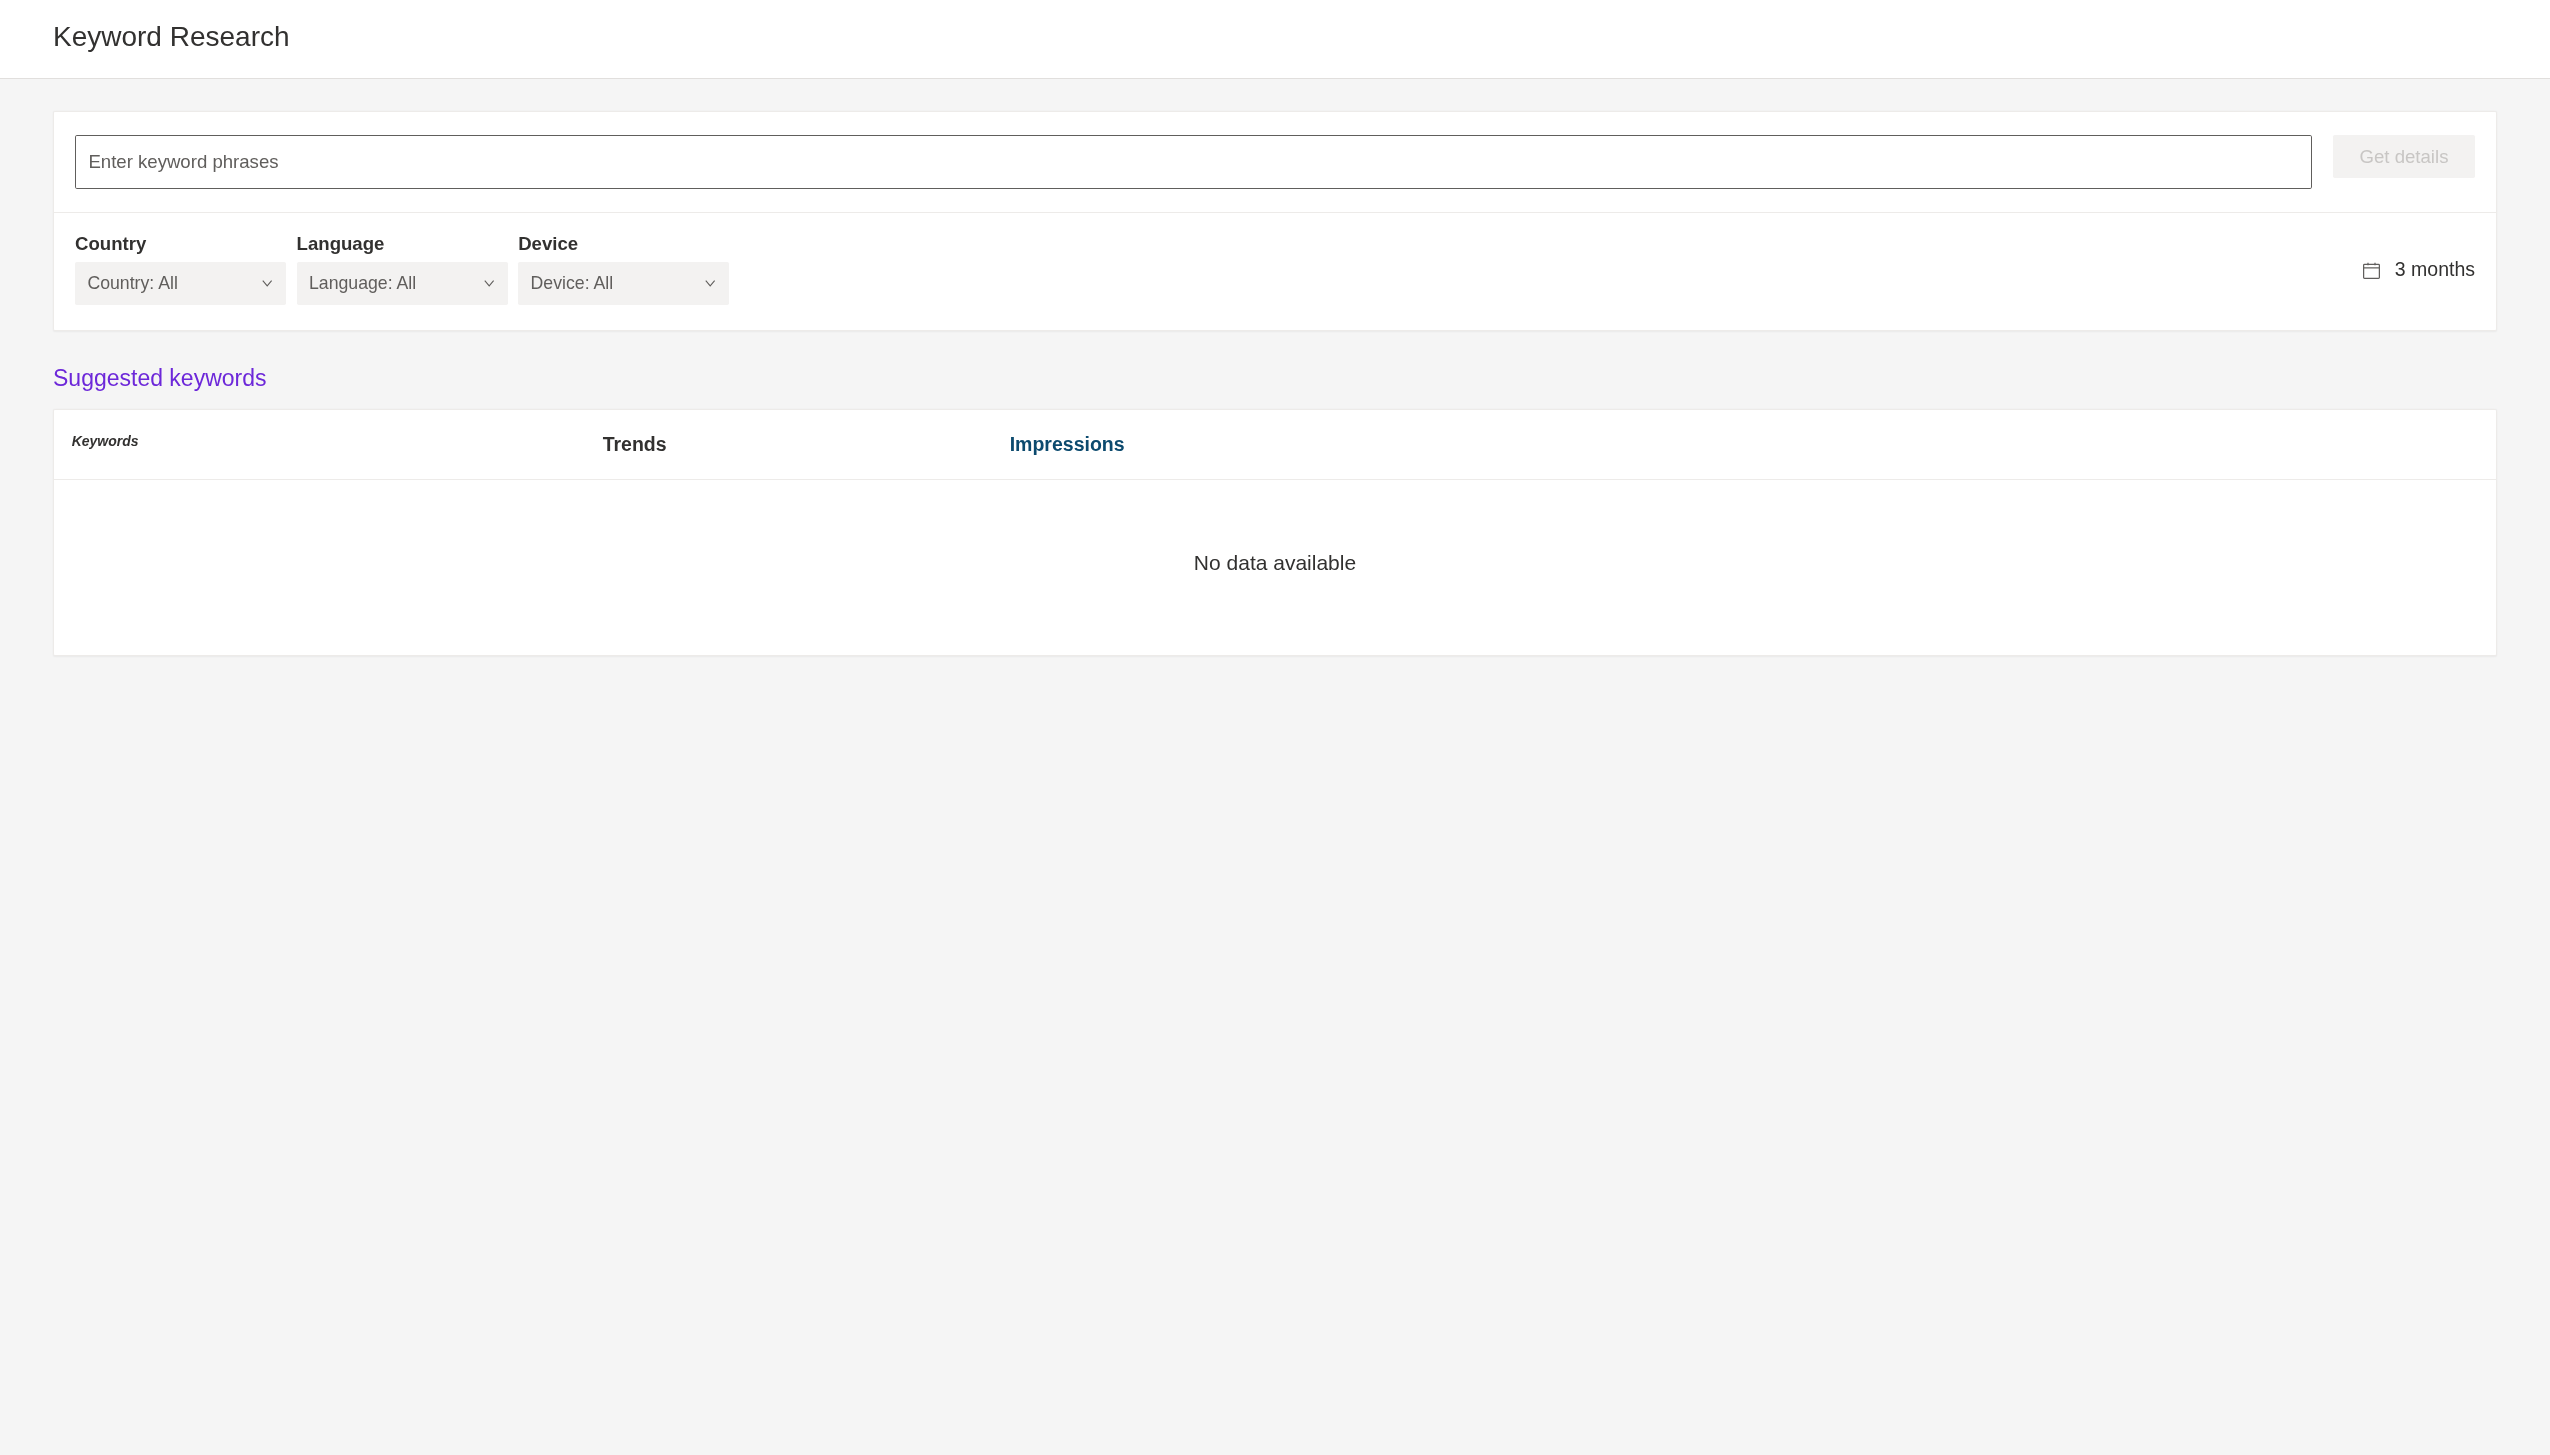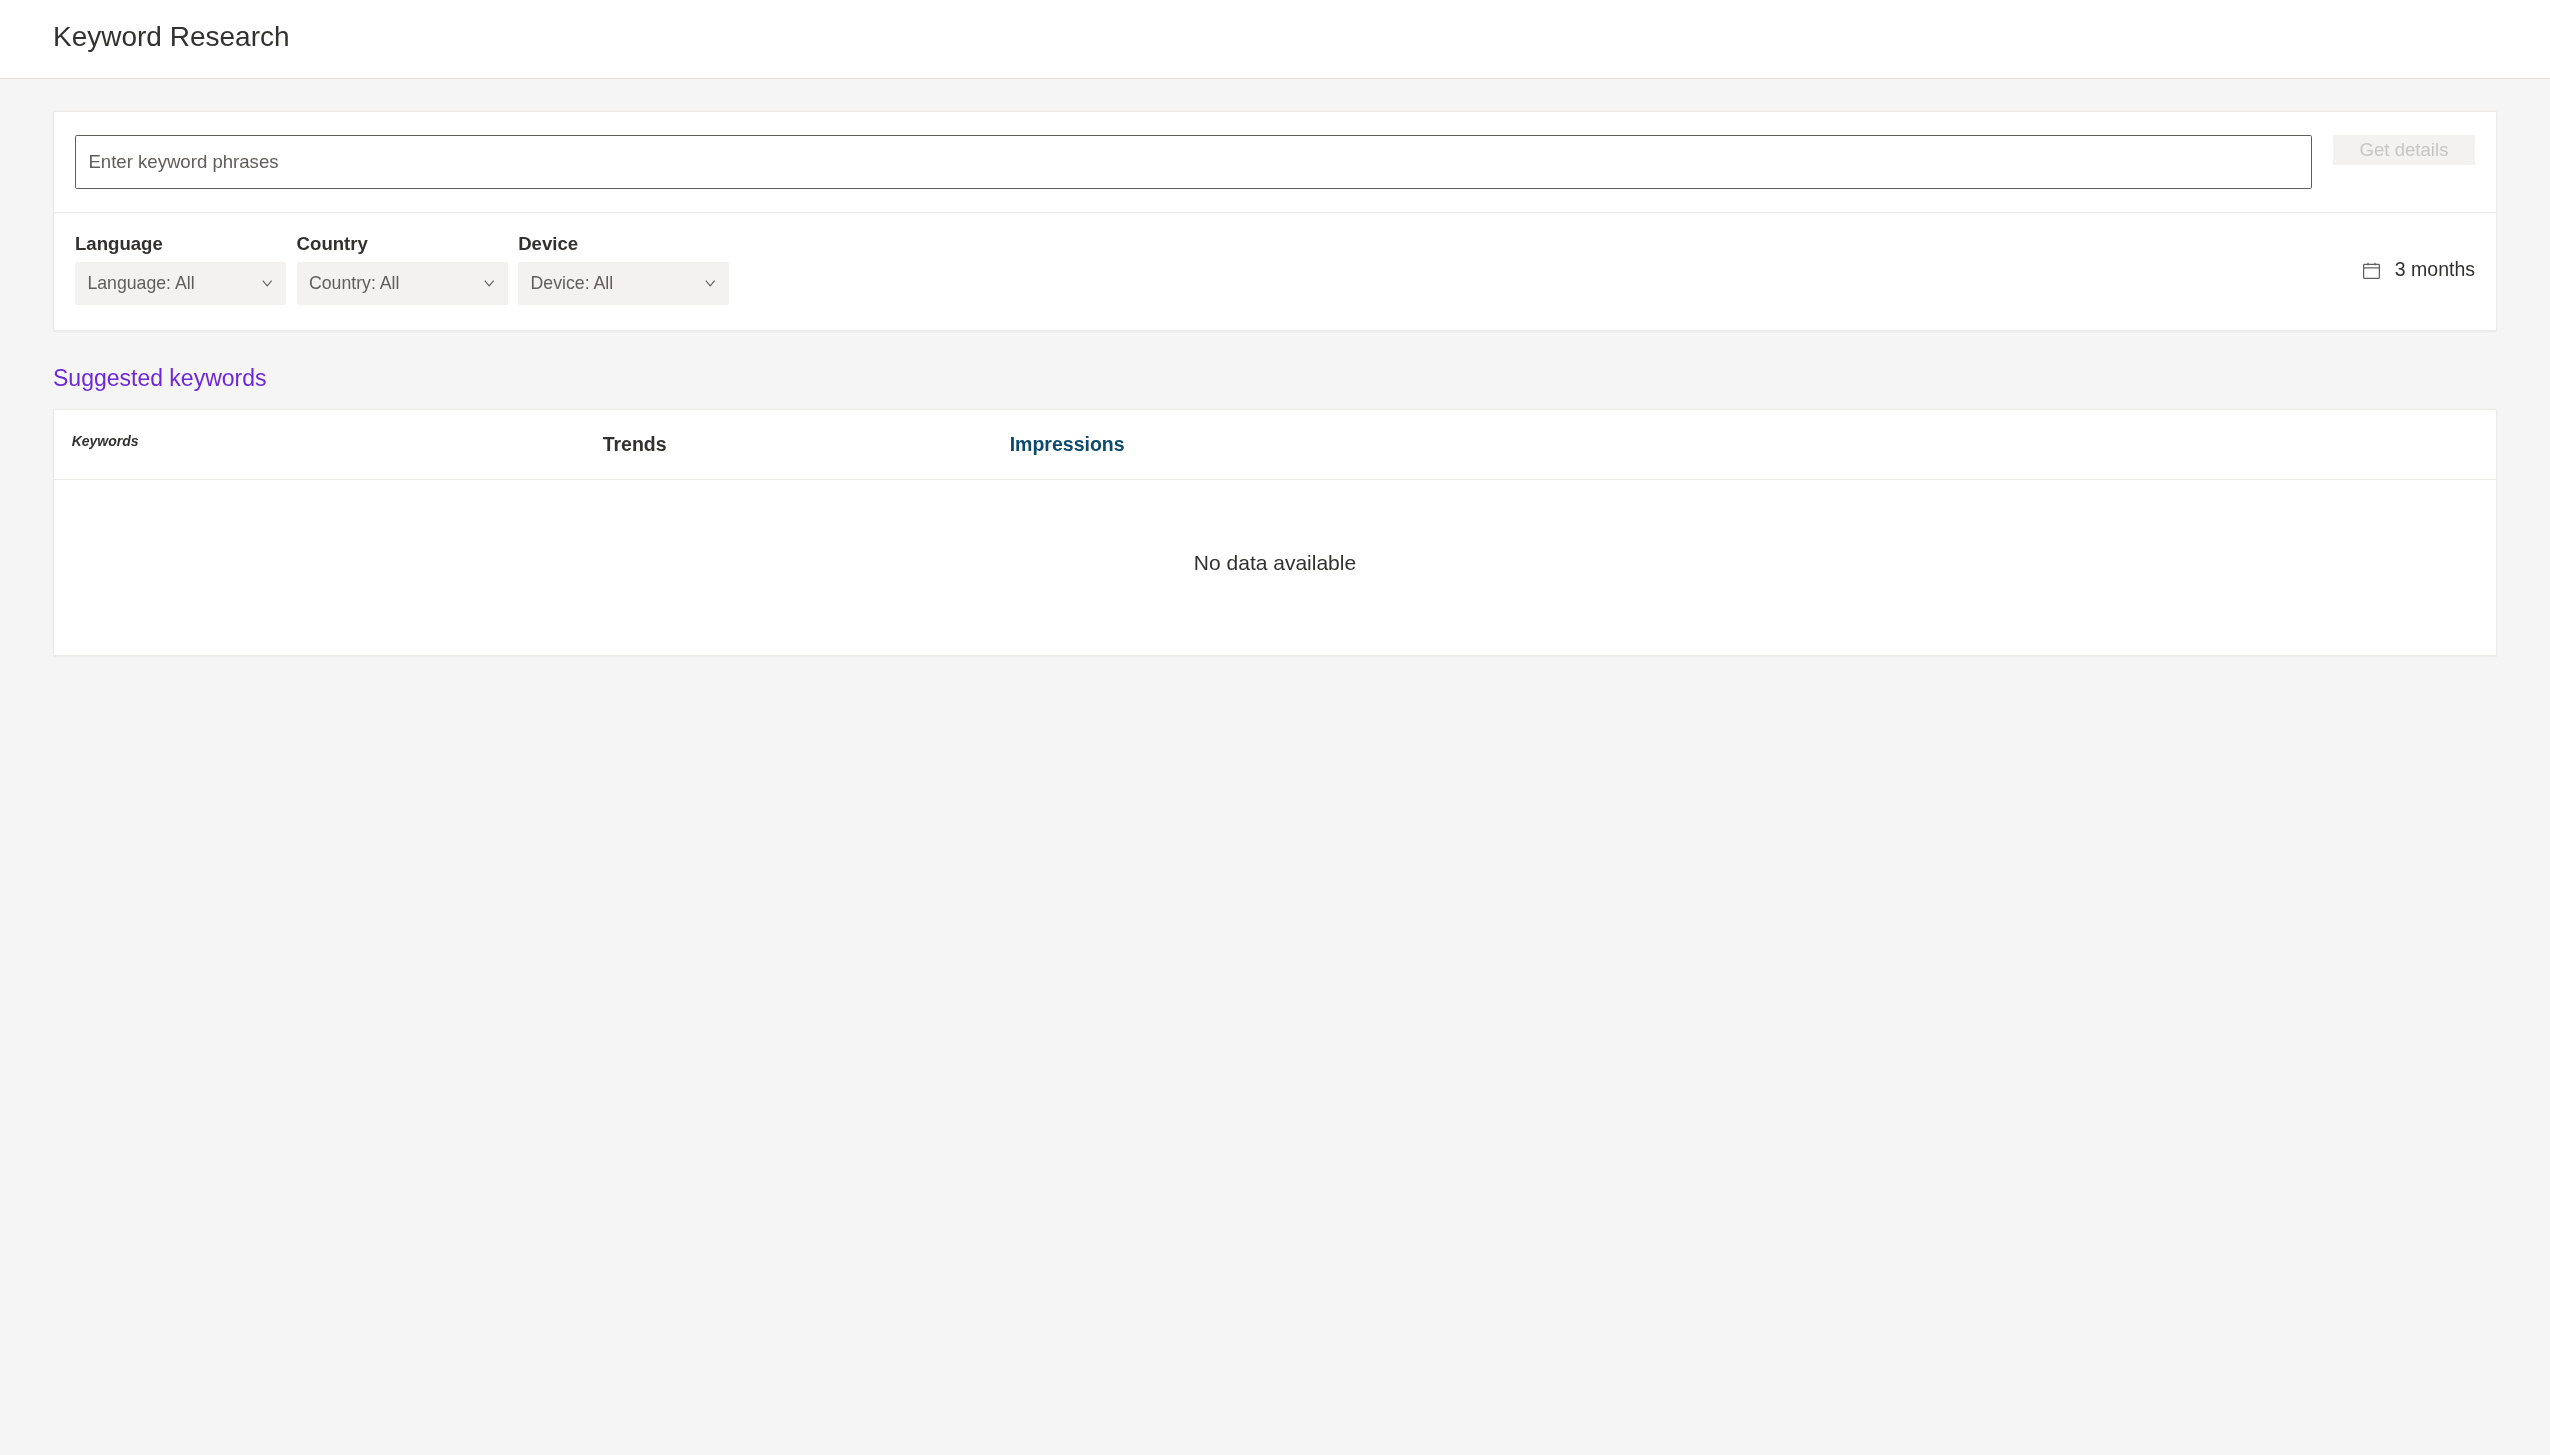--- a/index.html
+++ b/index.html
@@ -47,21 +47,21 @@
       font-size: 18.6px;
       color: #323130;
       font-family: inherit;
       outline: none;
     }
     .search-input::placeholder {
       color: #605e5c;
     }
     .get-details-btn {
       width: 142px;
-      height: 30px;
+      height: 43px;
       background: #f3f2f1;
       border: none;
       border-radius: 1.8px;
       font-size: 18.6px;
       color: #c8c6c4;
       font-family: inherit;
       cursor: not-allowed;
     }
     .filters-section {
       padding: 19.5px 21px 25px;
@@ -167,32 +167,32 @@
 </div>
 
 <div class="content">
   <div class="card">
     <div class="search-section">
       <input type="text" class="search-input" placeholder="Enter keyword phrases" style="">
       <button class="get-details-btn">Get details</button>
     </div>
     <div class="filters-section">
       <div class="filter-group">
-        <span class="filter-label">Language</span>
+        <span class="filter-label">Country</span>
         <div class="dropdown">
-          <span class="dropdown-text">Language: All</span>
+          <span class="dropdown-text">Country: All</span>
           <svg class="chevron-icon" viewBox="0 0 14 14" fill="none" stroke="#605e5c" stroke-width="1.2">
             <polyline points="2,4 7,10 12,4"></polyline>
           </svg>
         </div>
       </div>
       <div class="filter-group">
-        <span class="filter-label">Country</span>
+        <span class="filter-label">Language</span>
         <div class="dropdown">
-          <span class="dropdown-text">Country: All</span>
+          <span class="dropdown-text">Language: All</span>
           <svg class="chevron-icon" viewBox="0 0 14 14" fill="none" stroke="#605e5c" stroke-width="1.2">
             <polyline points="2,4 7,10 12,4"></polyline>
           </svg>
         </div>
       </div>
       <div class="filter-group">
         <span class="filter-label">Device</span>
         <div class="dropdown">
           <span class="dropdown-text">Device: All</span>
           <svg class="chevron-icon" viewBox="0 0 14 14" fill="none" stroke="#605e5c" stroke-width="1.2">

